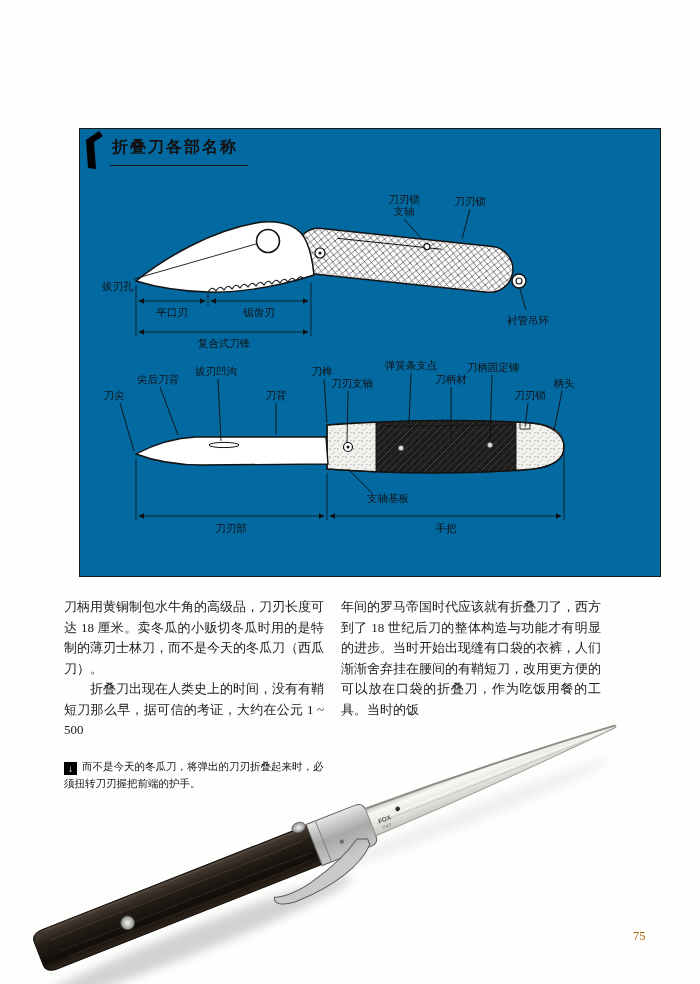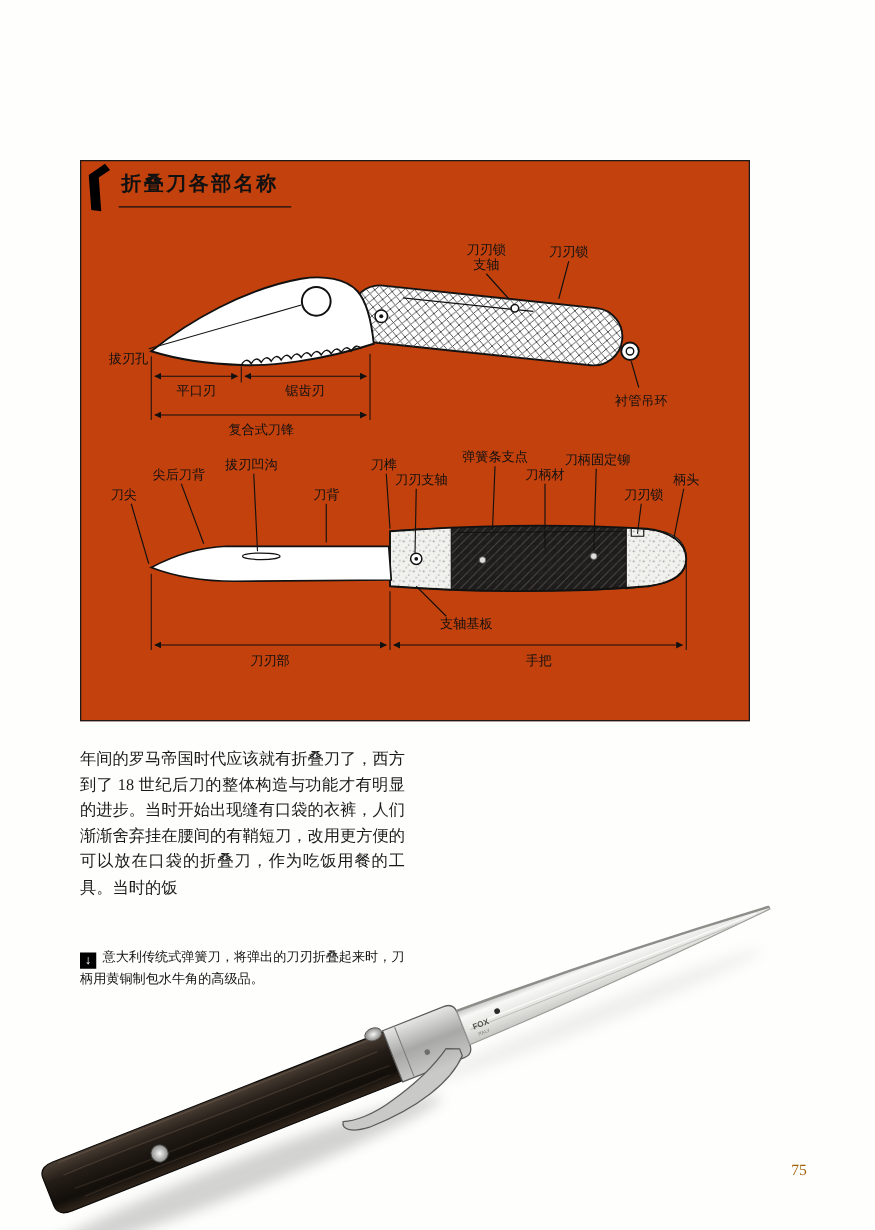--- a/index.html
+++ b/index.html
@@ -1,19 +1,19 @@
 <!DOCTYPE html>
 <html><head>
 <meta charset="utf-8">
 <style>
   html,body{margin:0;padding:0;background:#e8e8e8;}
   .page{position:relative;width:700px;height:984px;background:#fefefd;overflow:hidden;
         font-family:"Liberation Sans",sans-serif;color:#111;}
-  .diagram-box{position:absolute;left:64px;top:128px;width:534px;height:447px;
-        border:1.5px solid #1a1a1a;background:#c2410c;}
+  .diagram-box{position:absolute;left:79px;top:128px;width:534px;height:447px;
+        border:1.5px solid #1a1a1a;background:#0369a1;padding-left:46px;}
   .box-title-row{position:absolute;left:5px;top:2px;display:flex;align-items:flex-start;}
   .box-title{margin-left:5px;margin-top:6px;font-size:16px;font-weight:bold;letter-spacing:2px;
         border-bottom:1.5px solid #111;padding:0 10px 7px 2px;}
   .dsvg{position:absolute;}
   .dsvg text{font-size:10.5px;fill:#111;font-family:"Liberation Sans",sans-serif;}
   .columns{position:absolute;left:64px;top:597px;width:537px;display:flex;gap:17px;
         font-family:"Liberation Serif",serif;font-size:13px;line-height:20.5px;
         text-align:justify;color:#1a1a1a;}
   .col{width:260px;}
   .col p{margin:0;}
@@ -165,26 +165,30 @@
       <text x="468" y="28" text-anchor="middle">柄头</text>
 
       <text x="292" y="143" text-anchor="middle">支轴基板</text>
       <text x="135" y="173" text-anchor="middle">刀刃部</text>
       <text x="350" y="173" text-anchor="middle">手把</text>
     </svg>
   </div>
 
   <div class="columns">
     <div class="col">
+      <p>刀柄用黄铜制包水牛角的高级品，刀刃长度可达 18 厘米。卖冬瓜的小贩切冬瓜时用的是特制的薄刃士林刀，而不是今天的冬瓜刀（西瓜刀）。</p>
+      <p class="indent">折叠刀出现在人类史上的时间，没有有鞘短刀那么早，据可信的考证，大约在公元 1 ~ 500</p>
+    </div>
+    <div class="col">
       <p>年间的罗马帝国时代应该就有折叠刀了，西方到了 18 世纪后刀的整体构造与功能才有明显的进步。当时开始出现缝有口袋的衣裤，人们渐渐舍弃挂在腰间的有鞘短刀，改用更方便的可以放在口袋的折叠刀，作为吃饭用餐的工具。当时的饭</p>
     </div>
   </div>
 
   <div class="caption">
-    <span class="cap-marker">↓</span><span>意大利传统式弹簧刀，将弹出的刀刃折叠起来时，刀柄用黄铜制包水牛角的高级品。</span>
+    <span class="cap-marker">↓</span><span>而不是今天的冬瓜刀，将弹出的刀刃折叠起来时，必须扭转刀刃握把前端的护手。</span>
   </div>
 
   <svg class="photo" viewBox="0 0 700 294">
     <defs>
       <linearGradient id="hgrad" x1="0" y1="-22" x2="0" y2="22" gradientUnits="userSpaceOnUse">
         <stop offset="0" stop-color="#4e4238"></stop>
         <stop offset="0.35" stop-color="#241d17"></stop>
         <stop offset="0.75" stop-color="#120e0a"></stop>
         <stop offset="1" stop-color="#35291f"></stop>
       </linearGradient>

